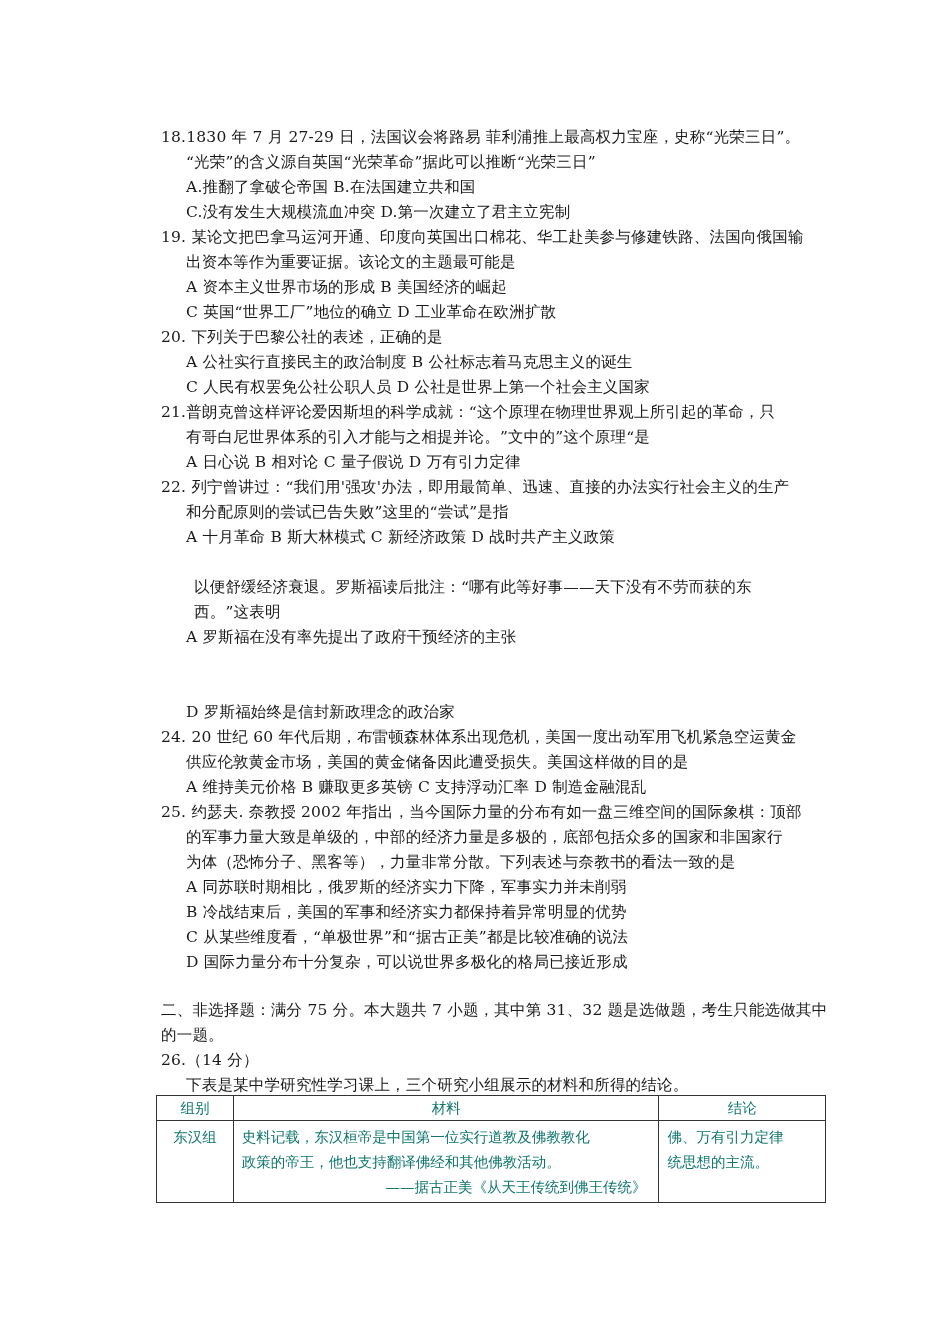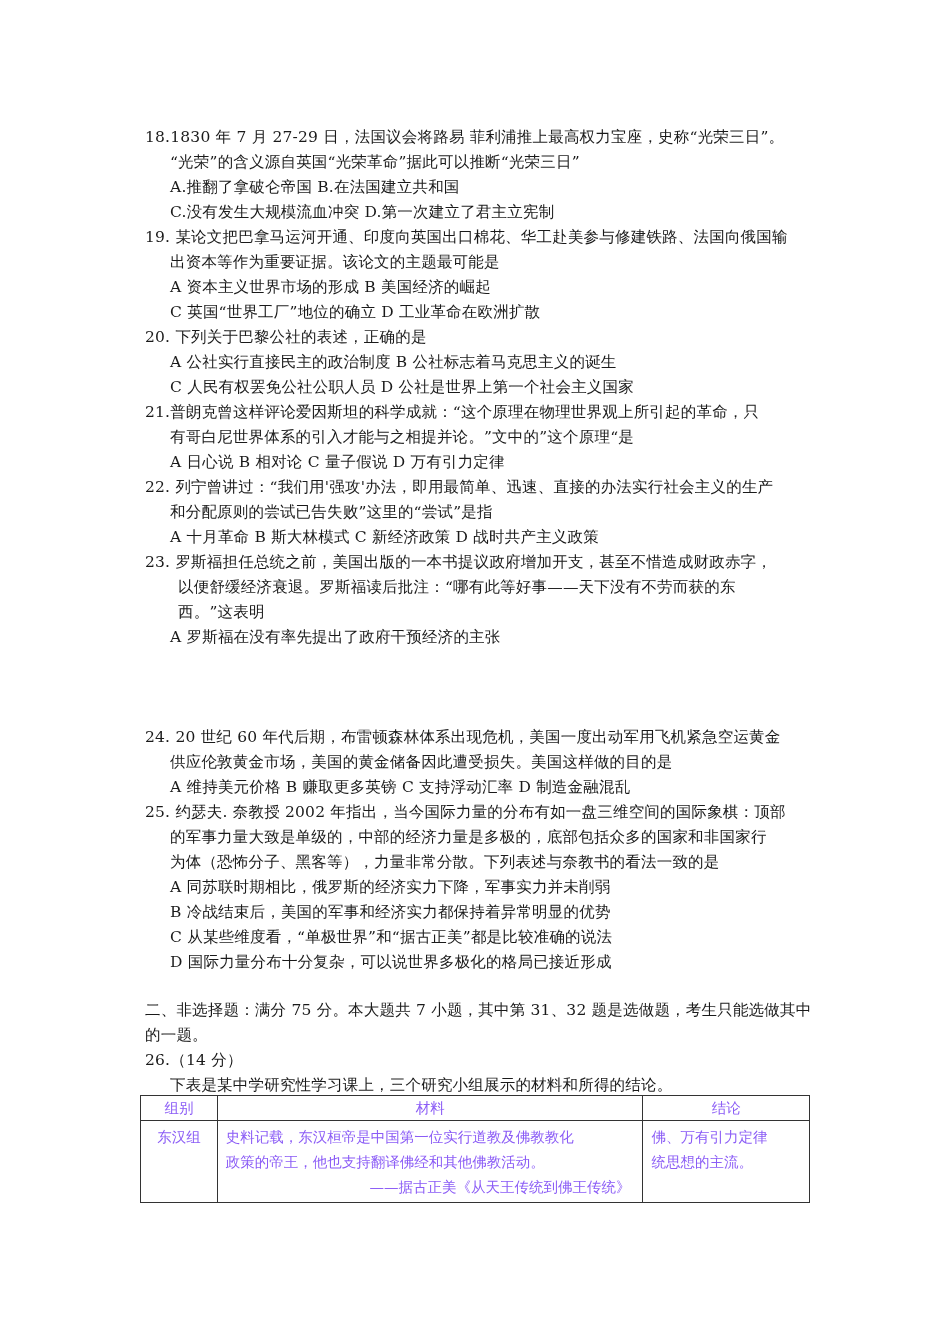--- a/index.html
+++ b/index.html
@@ -1,34 +1,34 @@
 <!DOCTYPE html>
 <html><head>
 <meta charset="utf-8">
 <style>
   html, body { margin: 0; padding: 0; background: #ffffff; }
   body {
     width: 950px; height: 1344px; position: relative; overflow: hidden;
     font-family: "DejaVu Serif", "Liberation Serif", serif;
     color: #1a1a1a;
   }
-  .page { position: absolute; left: 0; top: 0; width: 918px; height: 1344px; }
+  .page { position: absolute; left: 16px; top: 0; width: 918px; height: 1344px; }
   .line {
     position: absolute; white-space: nowrap;
     font-size: 15.5px; line-height: 20px; letter-spacing: 0.2px;
   }
   .q { left: 145px; }
   .c { left: 170px; }
   .c2 { left: 178px; }
   .s { left: 145px; }
   table.t {
     position: absolute; left: 140px; top: 1095px;
     width: 670px; border-collapse: collapse;
     font-family: "DejaVu Serif", "Liberation Serif", serif;
-    font-size: 14.5px; color: #8b5cf6;
+    font-size: 14.5px; color: #0f766e;
   }
   table.t td, table.t th {
     border: 1px solid #333; vertical-align: top; font-weight: normal;
   }
   table.t th { height: 24px; text-align: center; vertical-align: middle; padding: 0; }
   table.t td { padding: 4px 8px 2px 8px; line-height: 25px; }
   .col1 { width: 60px; text-align: center; }
   .col2 { width: 410px; }
   .col3 { width: 150px; }
   .src { text-align: right; padding-right: 4px; }
@@ -53,24 +53,24 @@
   <div class="line c" style="top:352px">A 公社实行直接民主的政治制度   B 公社标志着马克思主义的诞生</div>
 
   <div class="line q" style="top:402px">21.普朗克曾这样评论爱因斯坦的科学成就：“这个原理在物理世界观上所引起的革命，只</div>
   <div class="line c" style="top:427px">有哥白尼世界体系的引入才能与之相提并论。”文中的”这个原理“是</div>
   <div class="line c" style="top:452px">A 日心说   B 相对论  C 量子假说  D 万有引力定律</div>
 
   <div class="line q" style="top:477px">22. 列宁曾讲过：“我们用'强攻'办法，即用最简单、迅速、直接的办法实行社会主义的生产</div>
   <div class="line c" style="top:502px">和分配原则的尝试已告失败”这里的“尝试”是指</div>
   <div class="line c" style="top:527px">A 十月革命   B 斯大林模式   C 新经济政策   D 战时共产主义政策</div>
 
-  <div class="line q" style="top:552px">23. 罗斯福担任总统之前，美国出版的一本书提议政府增加开支，甚至不惜造成财政赤字，</div>
   <div class="line c2" style="top:577px">以便舒缓经济衰退。罗斯福读后批注：“哪有此等好事——天下没有不劳而获的东</div>
   <div class="line c2" style="top:602px">西。”这表明</div>
   <div class="line c" style="top:627px">A 罗斯福在没有率先提出了政府干预经济的主张</div>
+  <div class="line c" style="top:702px">D 罗斯福始终是信封新政理念的政治家</div>
 
   <div class="line q" style="top:727px">24. 20 世纪 60 年代后期，布雷顿森林体系出现危机，美国一度出动军用飞机紧急空运黄金</div>
   <div class="line c" style="top:752px">供应伦敦黄金市场，美国的黄金储备因此遭受损失。美国这样做的目的是</div>
   <div class="line c" style="top:777px">A 维持美元价格   B 赚取更多英镑   C 支持浮动汇率   D 制造金融混乱</div>
 
   <div class="line q" style="top:802px">25. 约瑟夫. 奈教授 2002 年指出，当今国际力量的分布有如一盘三维空间的国际象棋：顶部</div>
   <div class="line c" style="top:827px">的军事力量大致是单级的，中部的经济力量是多极的，底部包括众多的国家和非国家行</div>
   <div class="line c" style="top:852px">为体（恐怖分子、黑客等），力量非常分散。下列表述与奈教书的看法一致的是</div>
   <div class="line c" style="top:877px">A 同苏联时期相比，俄罗斯的经济实力下降，军事实力并未削弱</div>
   <div class="line c" style="top:902px">B 冷战结束后，美国的军事和经济实力都保持着异常明显的优势</div>

